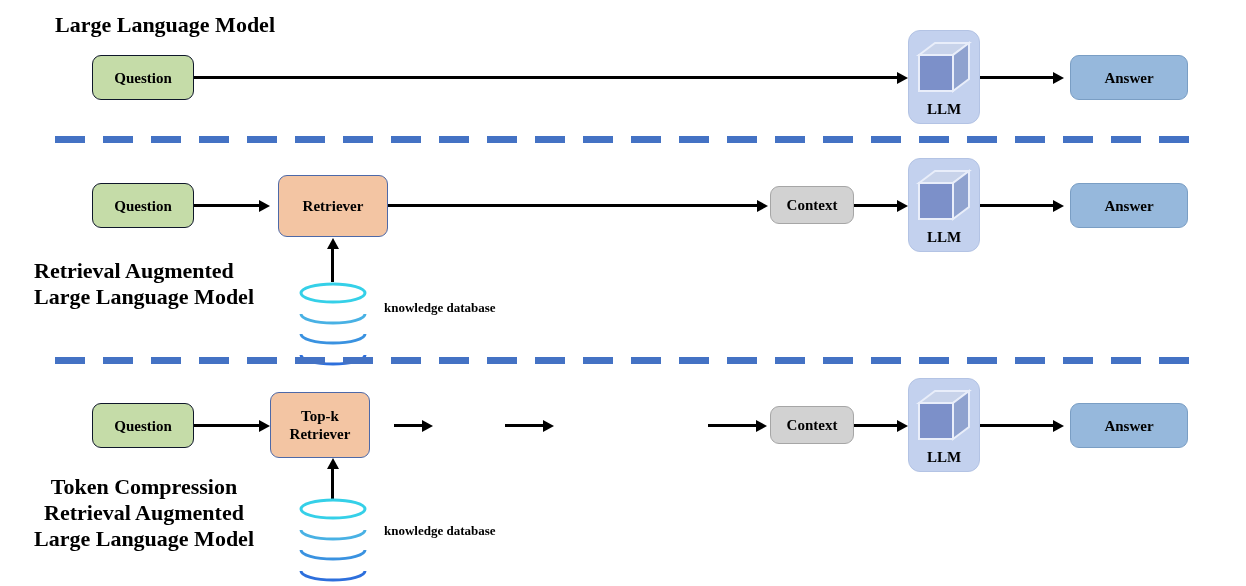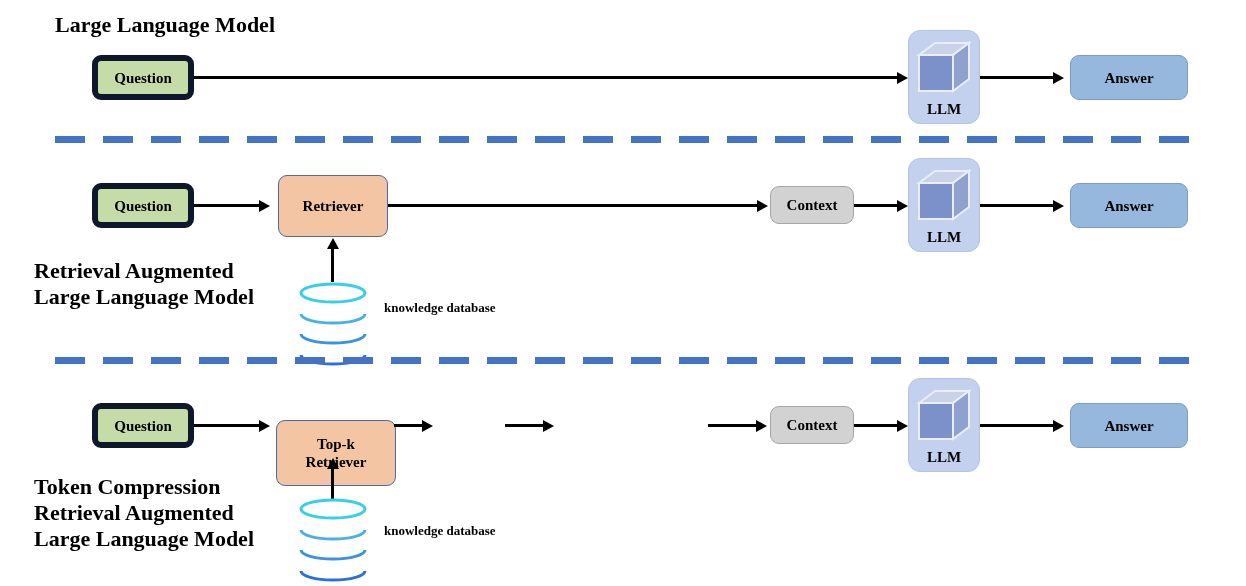--- a/index.html
+++ b/index.html
@@ -41,21 +41,21 @@
     font-family: "Liberation Serif", "DejaVu Serif", serif;
     font-weight: bold;
     font-size: 15px;
     line-height: 18px;
     color: #000000;
     border-radius: 9px;
     white-space: pre-line;
   }
   .node.green {
     background: #c5dca8;
-    border: 6px solid #0f172a;
+    border: 1px solid #0f172a;
     text-align: right;
   }
   .node.peach {
     background: #f3c5a3;
     border: 1px solid #4d69a8;
   }
   .node.mauve {
     background: #ce9fba;
     border: 1px solid #4d69a8;
   }
@@ -233,21 +233,21 @@
   <div class="section-title" style="left:34px; top:258px;">Retrieval Augmented
 Large Language Model</div>
 
   <div class="divider" style="left:55px; top:357px; width:1150px;"></div>
 
   <div class="node green" style="left:92px; top:403px; width:102px; height:45px;">Question</div>
 
   <div class="hline" style="left:194px; top:424px; width:68px;"></div>
   <div class="arrowhead-right" style="left:259px; top:419.5px;"></div>
 
-  <div class="node peach" style="left:276px; top:392px; width:120px; height:66px;margin-top:28px;">Top-k
+  <div class="node peach" style="left:270px; top:392px; width:100px; height:66px;">Top-k
 Retriever</div>
 
   <div class="hline" style="left:394px; top:424px; width:32px;"></div>
   <div class="arrowhead-right" style="left:422px; top:419.5px;"></div>
 
 
   <div class="hline" style="left:505px; top:424px; width:42px;"></div>
   <div class="arrowhead-right" style="left:543px; top:419.5px;"></div>
 
 
@@ -289,17 +289,17 @@
       <path d="M69,12 L69,74" stroke="url(#dbgrad3)" stroke-width="3" fill="none"></path>
       <ellipse cx="37" cy="12" rx="32" ry="9" fill="#ffffff" stroke="#35d0e8" stroke-width="3"></ellipse>
       <path d="M5,33 A32,9 0 0 0 69,33" stroke="#49b1e4" stroke-width="3" fill="none"></path>
       <path d="M5,53 A32,9 0 0 0 69,53" stroke="#3a92e0" stroke-width="3" fill="none"></path>
       <path d="M5,74 A32,9 0 0 0 69,74" stroke="#2d6fdc" stroke-width="3" fill="none"></path>
     </svg>
   </div>
 
   <div class="db-caption" style="left:384px; top:523px;">knowledge database</div>
 
-  <div class="section-title" style="left:34px; top:474px;">Token Compression
+  <div class="section-title" style="left:34px; top:474px;text-align:center;">Token Compression
 Retrieval Augmented
 Large Language Model</div>
 
 </div>
 
 </body></html>

